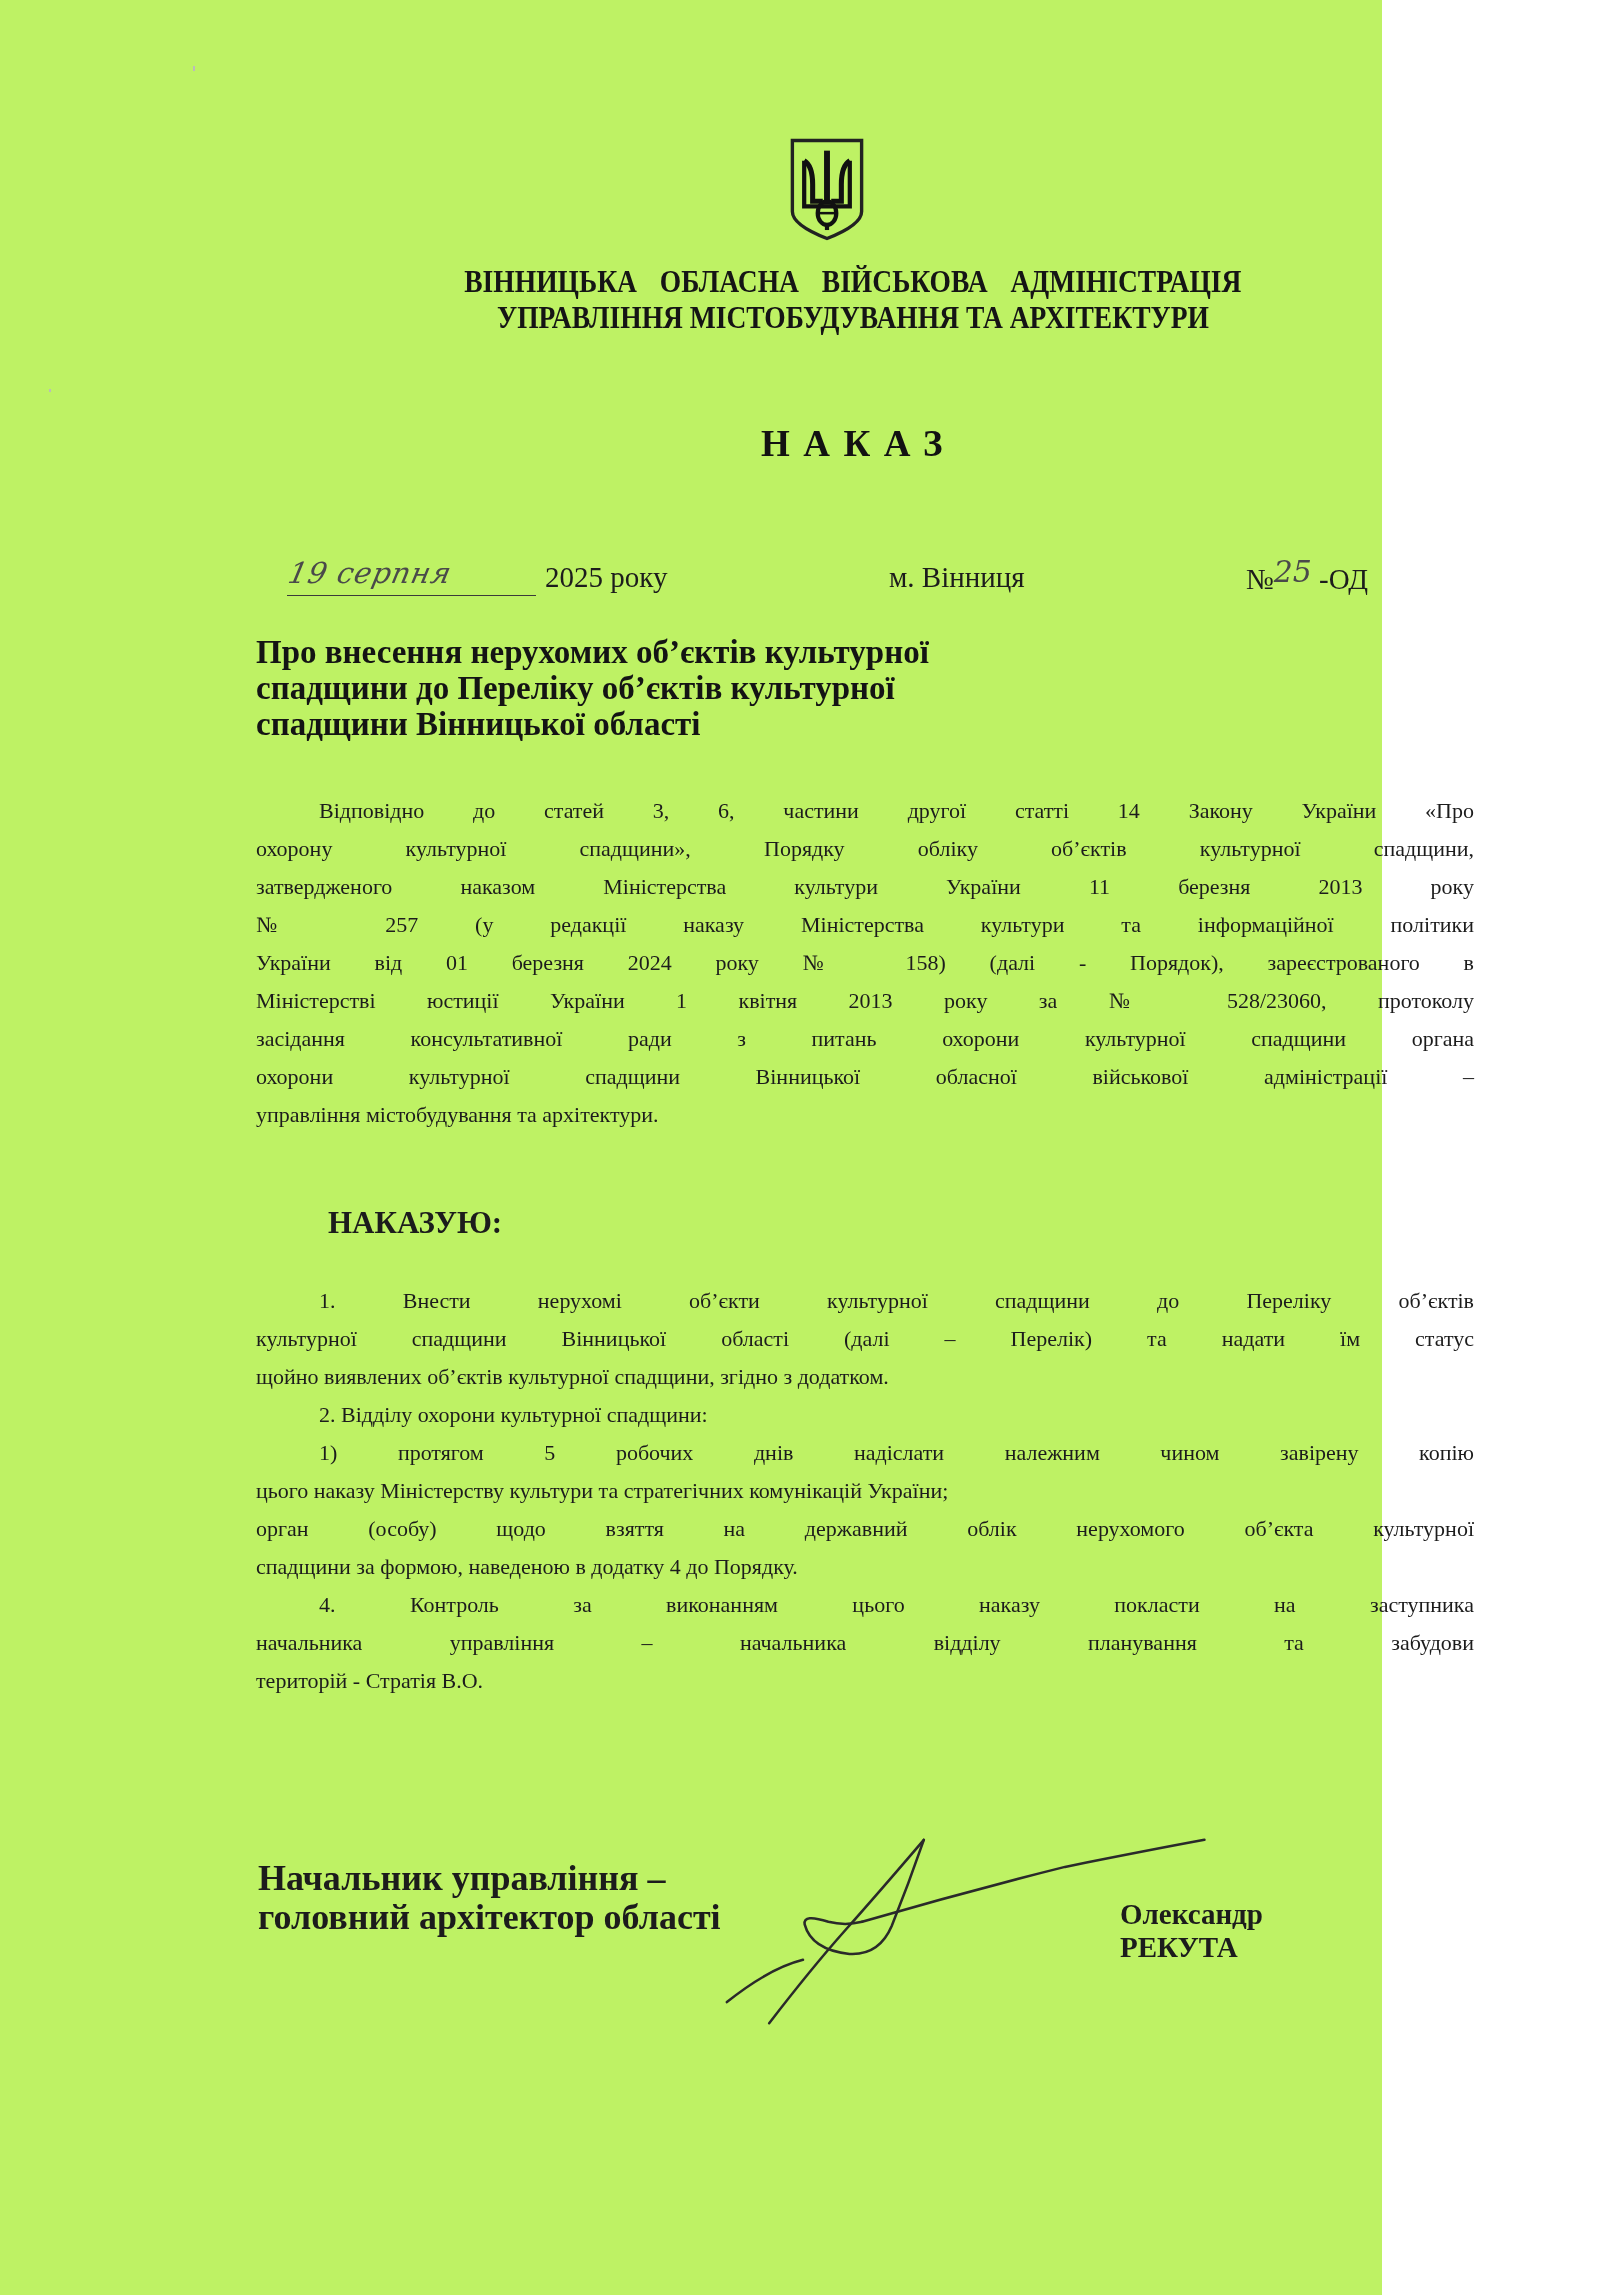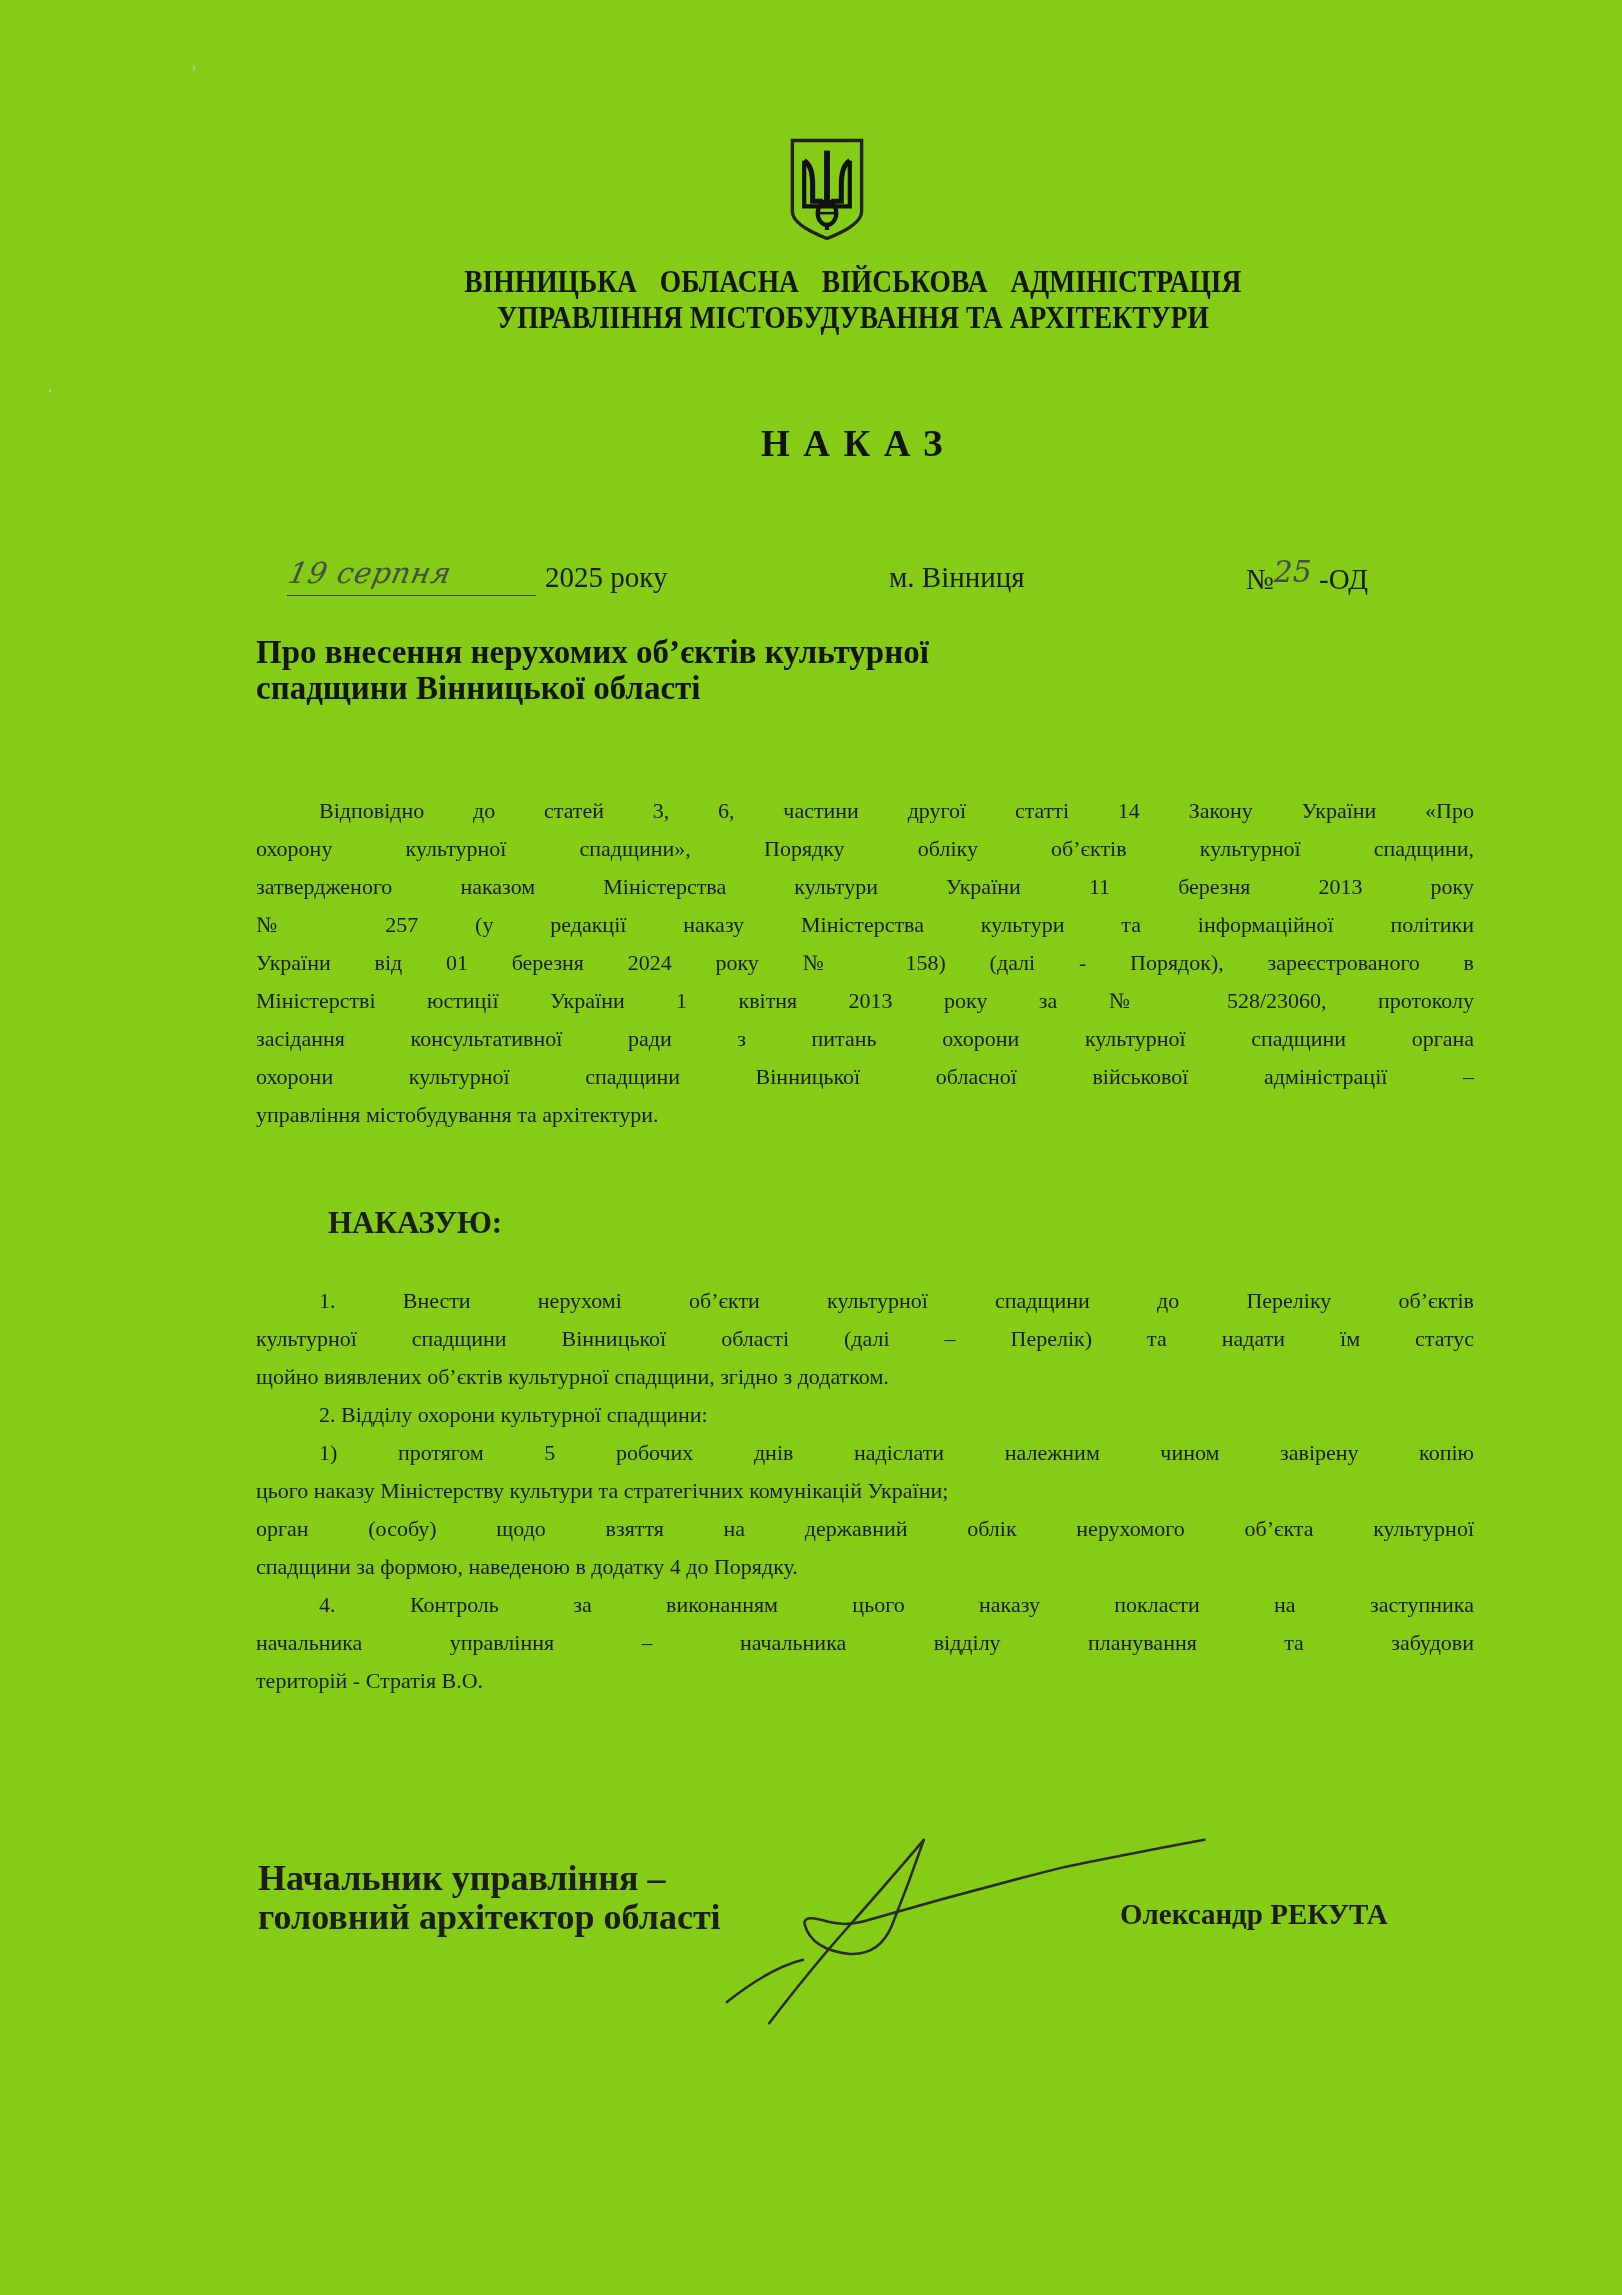--- a/index.html
+++ b/index.html
@@ -1,18 +1,18 @@
 <!DOCTYPE html>
 <html style="font-size:13.5px"><head>
 <meta charset="utf-8">
 <style>
   html, body { margin: 0; padding: 0; background: #ffffff; }
   body { width: 1622px; height: 2295px; position: relative; overflow: hidden;
          font-family: "Liberation Serif", "DejaVu Serif", serif; color: #1c1c1c; }
-  .page { position: absolute; left: 0; top: 0; width: 1622px; height: 2295px; background: #84cc16; }
+  .page { position: absolute; left: 0; top: 0; width: 1382px; height: 2295px; background: #bef264; }
   .abs { position: absolute; white-space: nowrap; }
 
   .coat { position: absolute; left: 789px; top: 137px; width: 76px; height: 105px; }
 
   .hdr { position: absolute; left: 0; width: 1622px; text-align: center; font-weight: bold;
          font-size: 32px; line-height: 35px; color: #151515; transform-origin: 862px 0; }
   .hdr1 { top: 264px; word-spacing: 18.6px; letter-spacing: 0px; }
   .hdr2 { top: 300px; }
   .hdr-inner { display: inline-block; transform: scaleX(0.86); transform-origin: center; margin-left: 84px; }
 
@@ -78,20 +78,21 @@
     <span class="hand">19 серпня</span>
   </div>
   <div class="abs year">2025 року</div>
   <div class="abs city">м. Вінниця</div>
   <div class="abs num">
     <span>№</span><span class="hand">25</span> <span>-ОД</span>
   </div>
 
   <div class="subject">
     <div>Про внесення нерухомих об’єктів культурної</div>
+    <div>спадщини до Переліку об’єктів культурної</div>
     <div>спадщини Вінницької області</div>
   </div>
 
   <div class="body p1">
     <span class="ln ind">Відповідно до статей 3, 6, частини другої статті 14 Закону України «Про</span>
     <span class="ln">охорону культурної спадщини», Порядку обліку об’єктів культурної спадщини,</span>
     <span class="ln">затвердженого наказом Міністерства культури України 11 березня 2013 року</span>
     <span class="ln">№ 257 (у редакції наказу Міністерства культури та інформаційної політики</span>
     <span class="ln">України від 01 березня 2024 року № 158) (далі - Порядок), зареєстрованого в</span>
     <span class="ln">Міністерстві юстиції України 1 квітня 2013 року за № 528/23060, протоколу</span>

